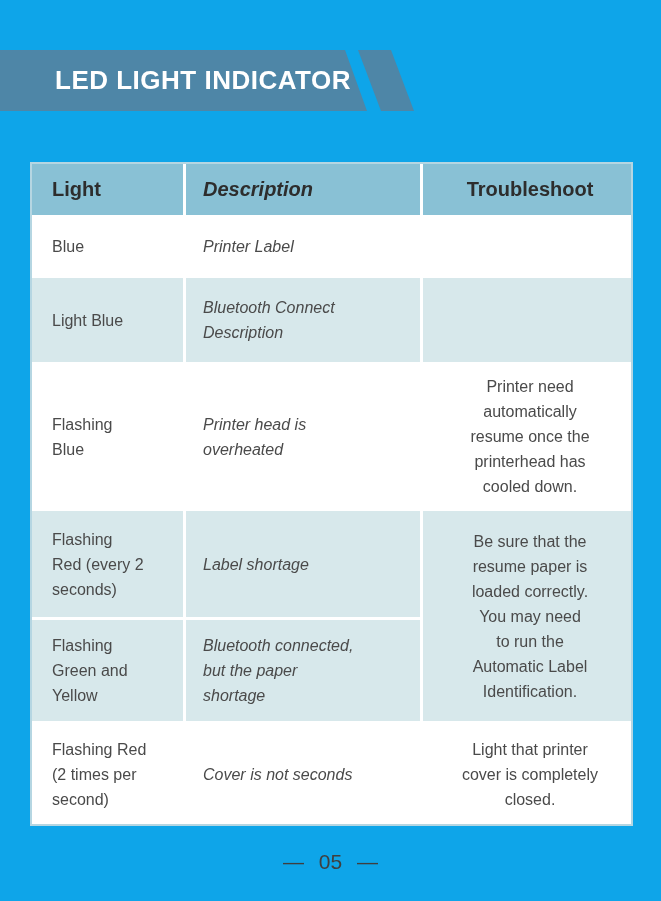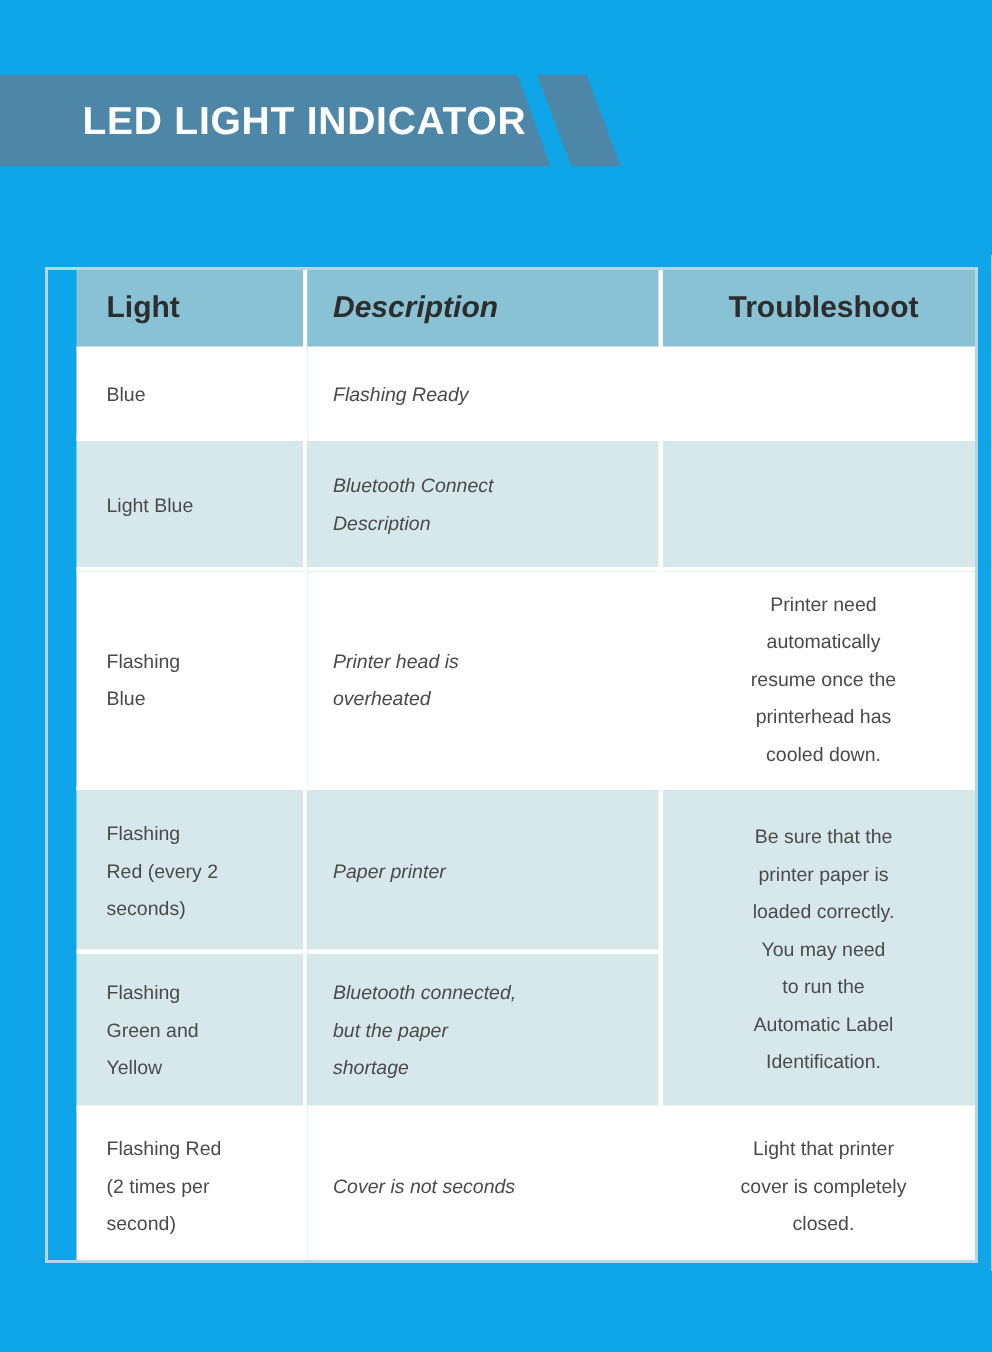--- a/index.html
+++ b/index.html
@@ -37,35 +37,34 @@
     left: 357px; top: 50px;
     width: 57px; height: 61px;
     background: #4e86a7;
     -webkit-clip-path: polygon(1px 0, 34px 0, 57px 100%, 24px 100%);
     clip-path: polygon(1px 0, 34px 0, 57px 100%, 24px 100%);
   }
 
   
   .led-table {
     position: absolute;
-    left: 30px; top: 178px;
+    left: 30px; top: 162px;
     width: 603px;
     border-collapse: separate;
     border-spacing: 0;
     table-layout: fixed;
     border: 2px solid #b5d6e2;
-    padding-left: 19px;
   }
   .led-table th, .led-table td {
     box-sizing: border-box;
     vertical-align: middle;
     text-align: left;
     border-right: 3px solid #ffffff;
     border-bottom: 3px solid #ffffff;
-    font-size: 13px;
+    font-size: 16px;
     line-height: 25px;
     color: #4a4a4a;
     white-space: pre-line;
     overflow: hidden;
   }
   .led-table .c1 { width: 154px; padding-left: 20px; padding-right: 8px; }
   .led-table .c2 { width: 237px; padding-left: 17px; padding-right: 10px; font-style: italic; }
   .led-table .c3 { width: 208px; padding-left: 14px; padding-right: 8px; border-right: none; text-align: center; }
   .led-table th {
     background: #89c1d5;
@@ -108,21 +107,21 @@
   <table class="led-table">
     <tbody>
         <tr>
       <th class="c1">Light</th>
       <th class="c2">Description</th>
       <th class="c3">Troubleshoot</th>
     </tr>
 
     <tr class="row-white h-r1">
       <td class="c1">Blue</td>
-      <td class="c2">Flashing Ready</td>
+      <td class="c2">Printer Label</td>
       <td class="c3"></td>
     </tr>
 
     <tr class="row-tint h-r2">
       <td class="c1">Light Blue</td>
       <td class="c2">Bluetooth Connect
 Description</td>
       <td class="c3"></td>
     </tr>
 
@@ -135,23 +134,23 @@
 automatically
 resume once the
 printerhead has
 cooled down.</td>
     </tr>
 
     <tr class="row-tint h-r4">
       <td class="c1">Flashing
 Red (every 2
 seconds)</td>
-      <td class="c2">Paper printer</td>
+      <td class="c2">Label shortage</td>
       <td class="c3" rowspan="2">Be sure that the
-printer paper is
+resume paper is
 loaded correctly.
 You may need
 to run the
 Automatic Label
 Identification.</td>
     </tr>
 
     <tr class="row-tint h-r5">
       <td class="c1">Flashing
 Green and
@@ -166,14 +165,15 @@
 (2 times per
 second)</td>
       <td class="c2">Cover is not seconds</td>
       <td class="c3">Light that printer
 cover is completely
 closed.</td>
     </tr>
   </tbody>
     </table>
 
+  <div class="footer">— 05 —</div>
 
 </div>
 
 </body></html>

